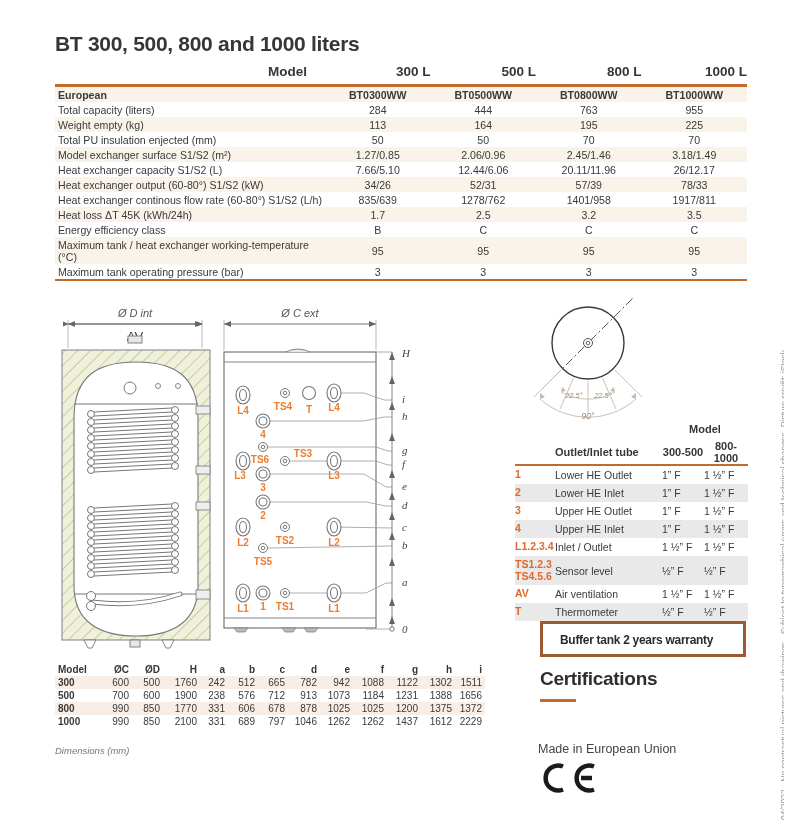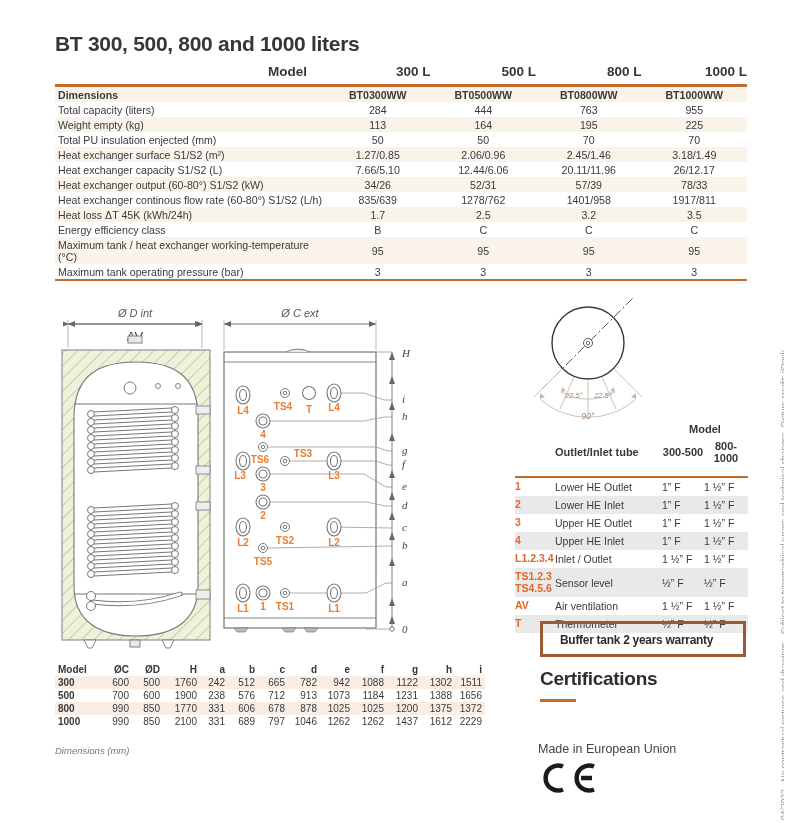--- a/index.html
+++ b/index.html
@@ -26,21 +26,21 @@
   
   .svgbox{position:absolute;}
   .orange-lbl{fill:#ee7d30;font-size:10px;font-weight:bold;font-family:"Liberation Sans",sans-serif;}
   .dim-lbl{fill:#555;font-size:11px;font-style:italic;font-family:"Liberation Sans",sans-serif;}
   .ht-lbl{fill:#444;font-size:11px;font-style:italic;font-family:"Liberation Serif",serif;}
 
   
   .conn{position:absolute;left:515px;top:422px;width:233px;table-layout:fixed;}
   .conn th{font-size:11px;color:#363636;}
   .conn .model-span{text-align:center;font-weight:bold;padding-bottom:3px;}
-  .conn thead tr.cols th{padding:2px 0 12px 0;border-bottom:2px solid #c26b2d;}
+  .conn thead tr.cols th{padding:2px 0 0 0;border-bottom:2px solid #c26b2d;}
   .conn thead th.left{text-align:left;}
   .conn thead th.ctr{text-align:center;}
   .conn tbody td{font-size:10.5px;padding:3px 0;color:#3a3a3a;vertical-align:middle;}
   .conn tbody td.code{color:#e0692a;font-weight:bold;white-space:pre-line;line-height:1.1;}
   .conn tbody td.ctr{}
   .conn tbody tr.gray{background:#e9e9e9;}
 
   
   .warranty{position:absolute;left:540px;top:621px;width:200px;height:30px;border:3px solid #9c5a33;
             display:flex;align-items:center;justify-content:center;font-size:13px;font-weight:bold;color:#2b2b2b;}
@@ -82,21 +82,21 @@
       <tr>
         <th class="model-h">Model</th>
         <th>300 L</th>
         <th>500 L</th>
         <th>800 L</th>
         <th>1000 L</th>
       </tr>
     </thead>
     <tbody>
         <tr class="beige bold-row">
-          <th>Dimensions</th>
+          <th>European</th>
           <td>BT0300WW</td>
           <td>BT0500WW</td>
           <td>BT0800WW</td>
           <td>BT1000WW</td>
         </tr>
         <tr class="">
           <th>Total capacity (liters)</th>
           <td>284</td>
           <td>444</td>
           <td>763</td>
@@ -110,21 +110,21 @@
           <td>225</td>
         </tr>
         <tr class="">
           <th>Total PU insulation enjected (mm)</th>
           <td>50</td>
           <td>50</td>
           <td>70</td>
           <td>70</td>
         </tr>
         <tr class="beige">
-          <th>Heat exchanger surface S1/S2 (m²)</th>
+          <th>Model exchanger surface S1/S2 (m²)</th>
           <td>1.27/0.85</td>
           <td>2.06/0.96</td>
           <td>2.45/1.46</td>
           <td>3.18/1.49</td>
         </tr>
         <tr class="">
           <th>Heat exchanger capacity S1/S2 (L)</th>
           <td>7.66/5.10</td>
           <td>12.44/6.06</td>
           <td>20.11/11.96</td>

